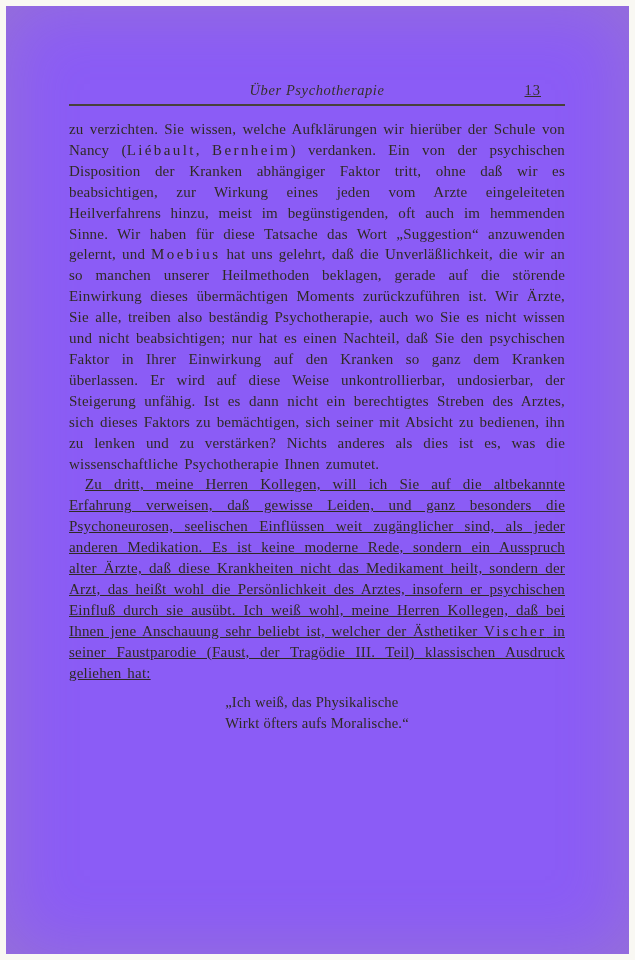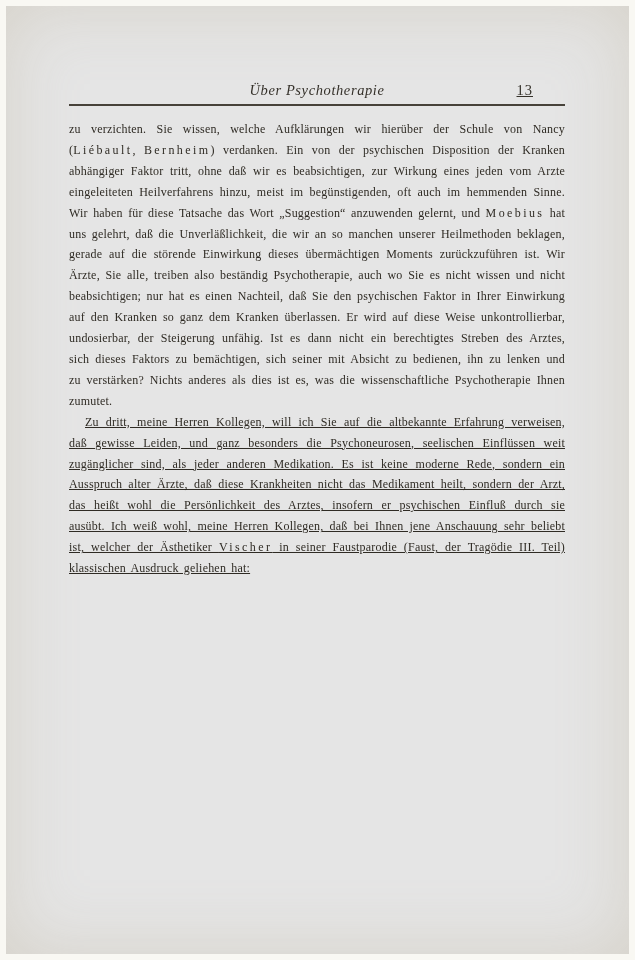--- a/index.html
+++ b/index.html
@@ -10,21 +10,21 @@
     width: 635px;
     height: 960px;
     background: #cfcaba;
     font-family: "Liberation Serif", "DejaVu Serif", serif;
   }
   .page {
     position: relative;
     width: 635px;
     height: 960px;
     box-sizing: border-box;
-    background: #e5e5e5;
+    background: #8b5cf6;
     border: 6px solid #f9f8f3;
     box-shadow: inset 0 0 70px rgba(178, 166, 136, 0.30);
     color: #2f2b24;
     overflow: hidden;
   }
   .content {
     position: absolute;
     left: 63px;
     right: 64px;
     top: 76px;
@@ -33,35 +33,35 @@
     position: relative;
     text-align: center;
     font-style: italic;
     font-size: 14.5px;
     letter-spacing: 0.6px;
     padding-bottom: 5px;
     color: #35312a;
   }
   .page-number {
     position: absolute;
-    right: 32px;
+    right: 24px;
     top: 0;
     font-style: normal;
     letter-spacing: 1px;
     text-decoration: underline;
   }
   .head-rule {
     border-top: 2px solid #47423a;
     height: 0;
     margin-bottom: 13px;
   }
   .body-text p.para {
     margin: 0;
     text-align: justify;
-    font-size: 12px;
+    font-size: 15px;
     line-height: 20.9px;
     word-spacing: 2px;
     letter-spacing: 0.2px;
     hyphens: auto;
     -webkit-hyphens: auto;
   }
   .body-text p.para.indent {
     text-indent: 16px;
     text-decoration: underline;
   }
@@ -91,15 +91,18 @@
       <span class="page-number">13</span>
     </div>
 
     <div class="head-rule"></div>
 
     <div class="body-text">
         <p class="para"><span>zu verzichten.  Sie wissen, welche Aufklärungen wir hierüber der Schule von Nancy (</span><span class="spaced">Liébault</span><span>, </span><span class="spaced">Bernheim</span><span>) verdanken. Ein von der psychischen Disposition der Kranken abhängiger Faktor tritt, ohne daß wir es beabsichtigen, zur Wirkung eines jeden vom Arzte eingeleiteten Heilverfahrens hinzu, meist im begünstigenden, oft auch im hemmenden Sinne.  Wir haben für diese Tatsache das Wort „Suggestion“ anzuwenden gelernt, und </span><span class="spaced">Moebius</span><span> hat uns gelehrt, daß die Unverläßlichkeit, die wir an so manchen unserer Heilmethoden beklagen, gerade auf die störende Einwirkung dieses übermächtigen Moments zurückzuführen ist. Wir Ärzte, Sie alle, treiben also beständig Psychotherapie, auch wo Sie es nicht wissen und nicht beabsichtigen; nur hat es einen Nachteil, daß Sie den psychischen Faktor in Ihrer Einwirkung auf den Kranken so ganz dem Kranken überlassen. Er wird auf diese Weise unkontrollierbar, undosierbar, der Steigerung unfähig. Ist es dann nicht ein berechtigtes Streben des Arztes, sich dieses Faktors zu bemächtigen, sich seiner mit Absicht zu bedienen, ihn zu lenken und zu verstärken? Nichts anderes als dies ist es, was die wissenschaftliche Psychotherapie Ihnen zumutet.</span></p>
         <p class="para indent"><span>Zu dritt, meine Herren Kollegen, will ich Sie auf die altbekannte Erfahrung verweisen, daß gewisse Leiden, und ganz besonders die Psychoneurosen, seelischen Einflüssen weit zugänglicher sind, als jeder anderen Medikation.  Es ist keine moderne Rede, sondern ein Ausspruch alter Ärzte, daß diese Krankheiten nicht das Medikament heilt, sondern der Arzt, das heißt wohl die Persönlichkeit des Arztes, insofern er psychischen Einfluß durch sie ausübt.  Ich weiß wohl, meine Herren Kollegen, daß bei Ihnen jene Anschauung sehr beliebt ist, welcher der Ästhetiker </span><span class="spaced">Vischer</span><span> in seiner Faustparodie (Faust, der Tragödie III. Teil) klassischen Ausdruck geliehen hat:</span></p>
       </div>
 
+    <div class="quote">
+      <div class="quote-inner"><div>„Ich weiß, das Physikalische</div><div>Wirkt öfters aufs Moralische.“</div></div>
+    </div>
 
   </div>
 </div>
 
 </body></html>

